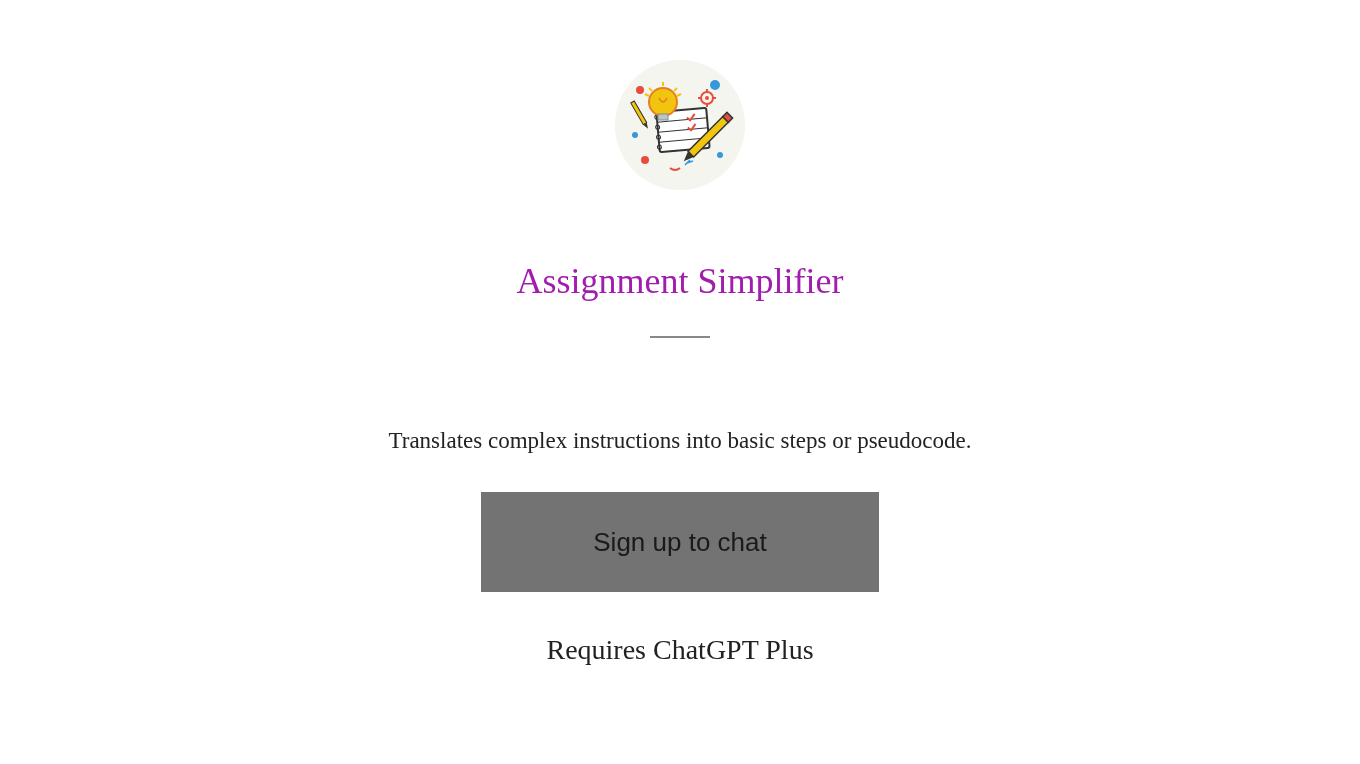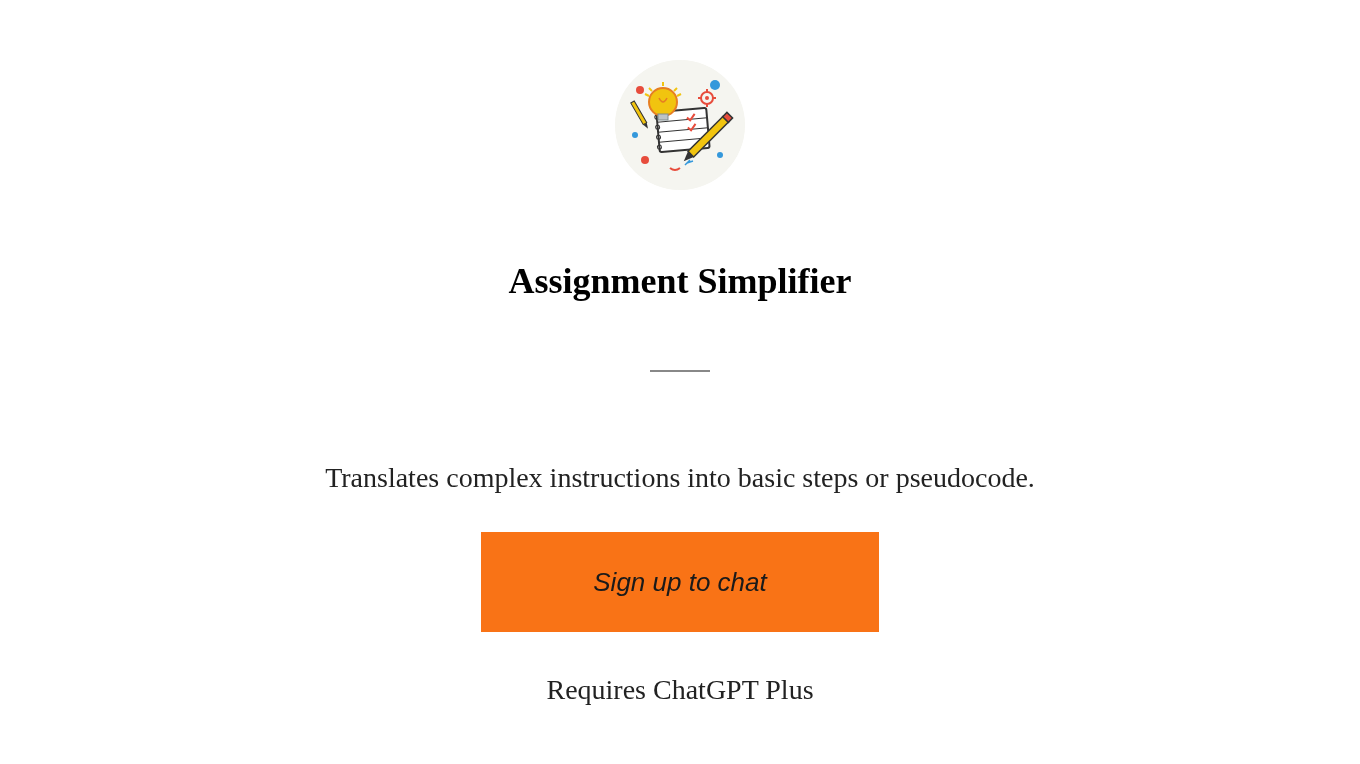--- a/index.html
+++ b/index.html
@@ -32,56 +32,55 @@
       overflow: hidden;
     }
     
     .logo-svg {
       width: 130px;
       height: 130px;
     }
     
     .title {
       font-size: 36px;
-      font-weight: bold;
-      color: #000000;
-      margin-bottom: 68px;
+      font-weight: normal;
+      color: #a21caf;
+      margin-bottom: 34px;
       text-align: center;
     }
     
     .divider {
       width: 60px;
       border: none;
       border-top: 2px solid #888888;
       margin-bottom: 90px;
     }
     
     .description {
-      font-size: 28px;
+      font-size: 23px;
       color: #222222;
       text-align: center;
       margin-bottom: 38px;
       font-family: Georgia, 'Times New Roman', serif;
     }
     
     .signup-button {
-      background: #f97316;
+      background: #737373;
       color: #1a1a1a;
       border: none;
       padding: 0;
       width: 398px;
       height: 100px;
       font-size: 26px;
       font-family: -apple-system, BlinkMacSystemFont, 'Segoe UI', Arial, sans-serif;
       cursor: pointer;
       margin-bottom: 42px;
       display: flex;
       align-items: center;
       justify-content: center;
-      font-style: italic;
     }
     
     .requirement {
       font-size: 28px;
       color: #222222;
       text-align: right;
     }
   </style>
 </head>
 <body>

